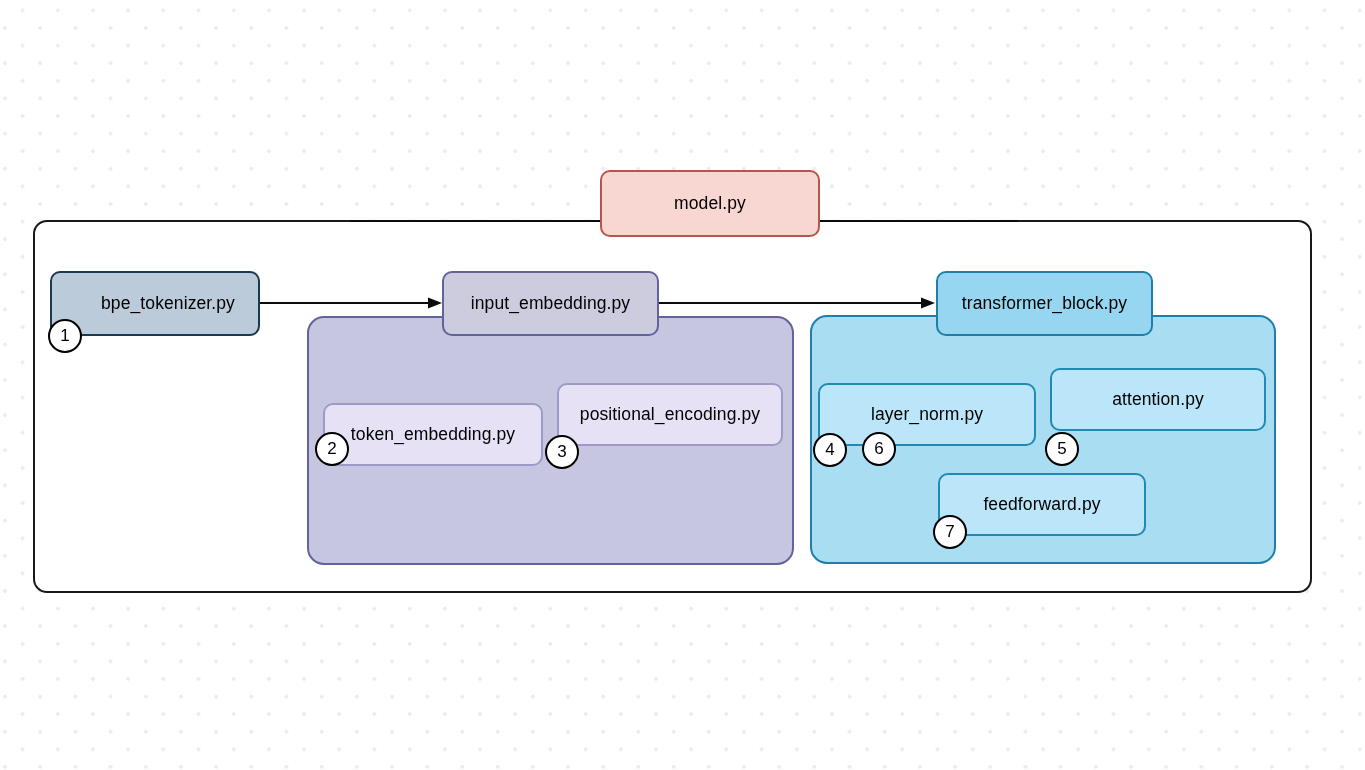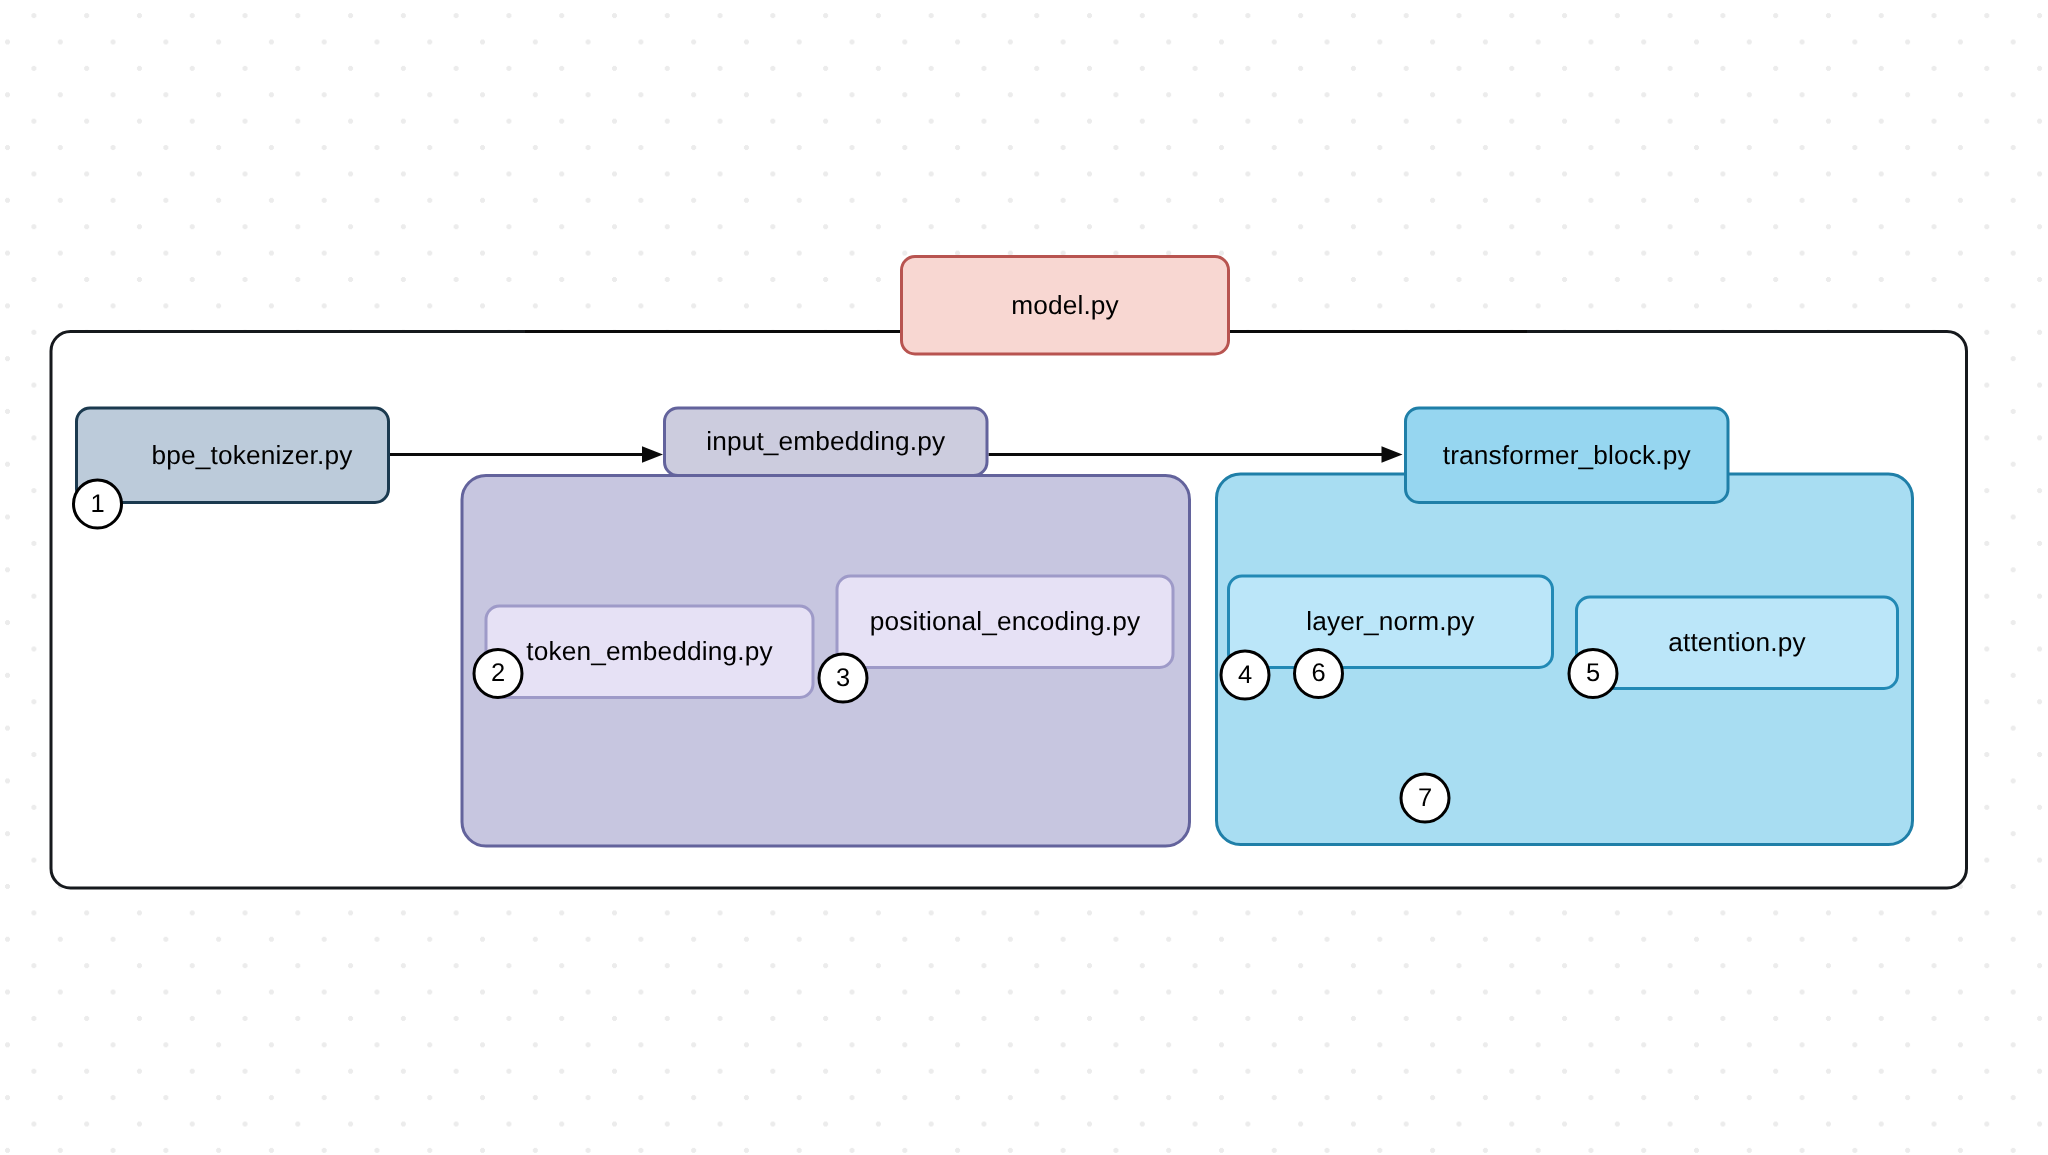--- a/index.html
+++ b/index.html
@@ -85,21 +85,21 @@
     width: 487px;
     height: 249px;
     background: #c7c6e0;
     border: 2px solid #63639c;
     border-radius: 17px;
   }
   .input-embedding-box {
     left: 442px;
     top: 271px;
     width: 217px;
-    height: 47px;
+    height: 65px;
     background: #ccccde;
     border: 2px solid #63639c;
     border-radius: 10px;
   }
   .purple-child {
     background: #e6e1f5;
     border: 2px solid #9e9ac8;
     border-radius: 10px;
     height: 63px;
     top: 383px;
@@ -126,21 +126,21 @@
     border: 2px solid #1f7fa8;
     border-radius: 10px;
   }
   .blue-child {
     background: #bbe6f9;
     border: 2px solid #2289b5;
     border-radius: 10px;
     height: 63px;
   }
   .layer-norm-box { left: 818px;  top: 383px; width: 218px; }
-  .attention-box  { left: 1050px; top: 397px; width: 216px; }
+  .attention-box  { left: 1050px; top: 368px; width: 216px; }
   .feedforward-box{ left: 938px;  top: 473px; width: 208px; }
 
   
   .badge {
     position: absolute;
     width: 34px;
     height: 34px;
     border-radius: 50%;
     background: #ffffff;
     border: 2px solid #000000;
@@ -227,17 +227,20 @@
     <span>6</span>
   </div>
 
   <div class="node blue-child attention-box">
     <span>attention.py</span>
   </div>
   <div class="badge" style="left:1045px; top:432px;">
     <span>5</span>
   </div>
 
+  <div class="node blue-child feedforward-box">
+    <span>feedforward.py</span>
+  </div>
   <div class="badge" style="left:933px; top:515px;">
     <span>7</span>
   </div>
 
 </div>
 
 </body></html>

